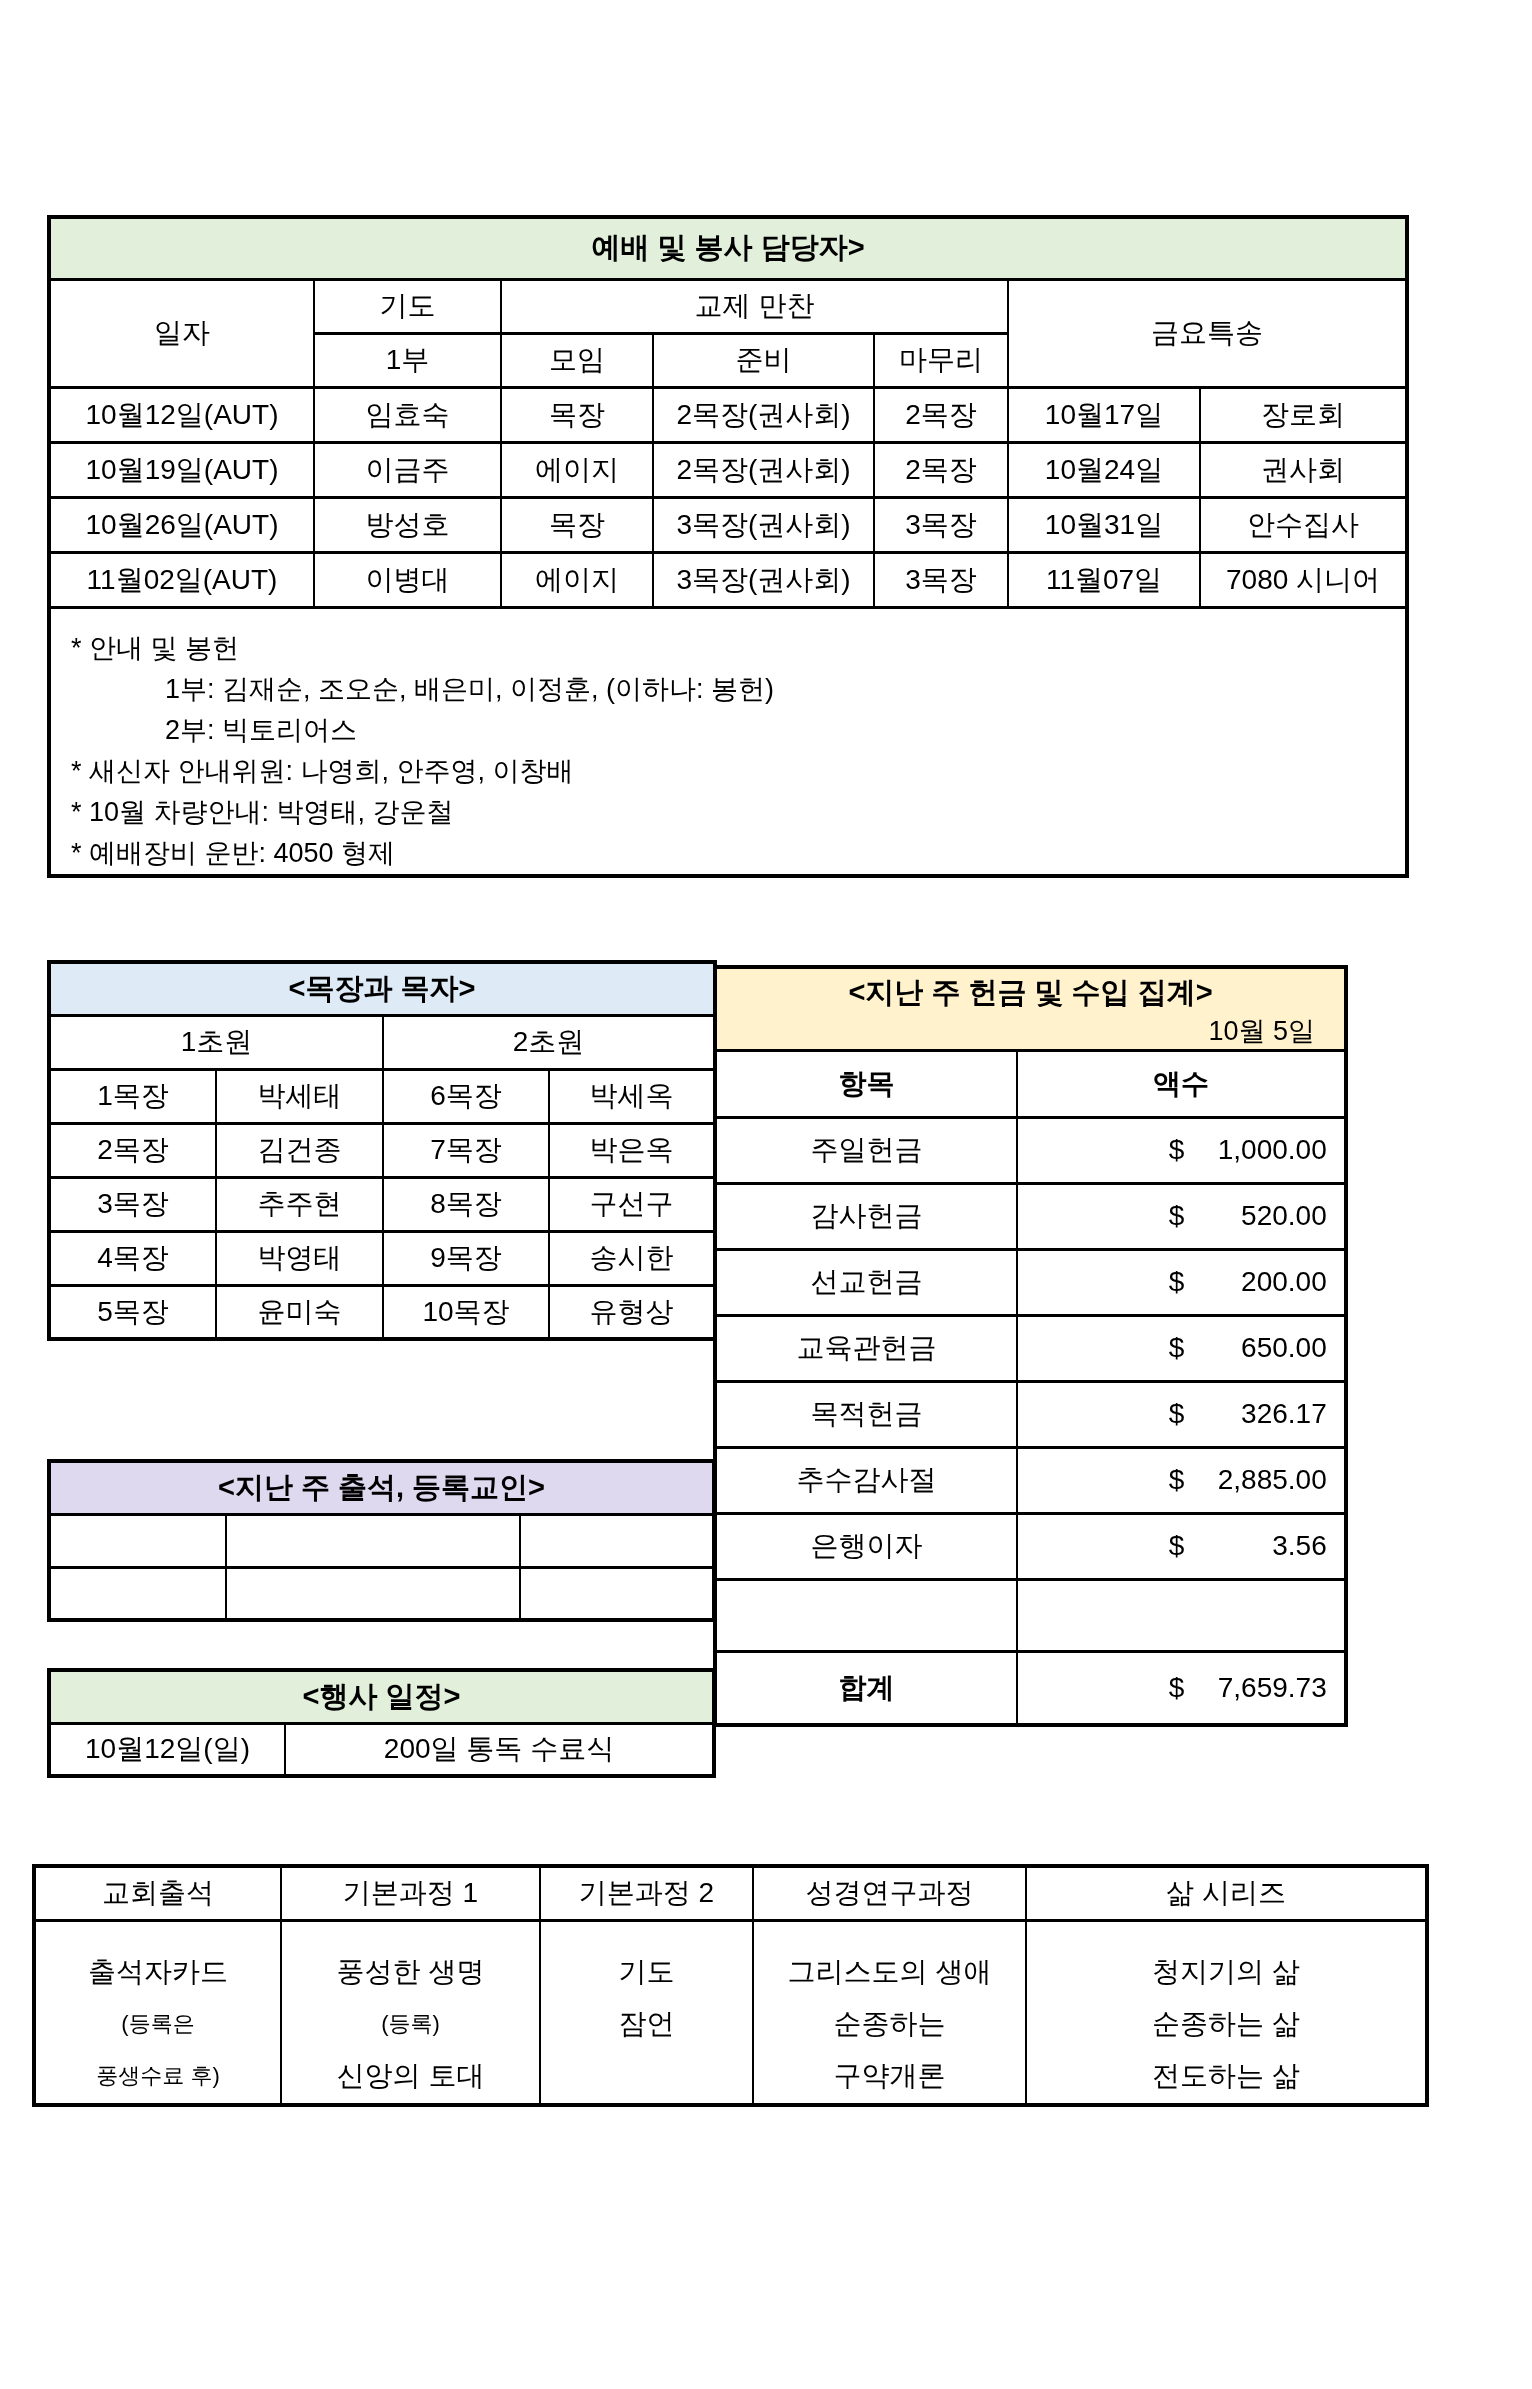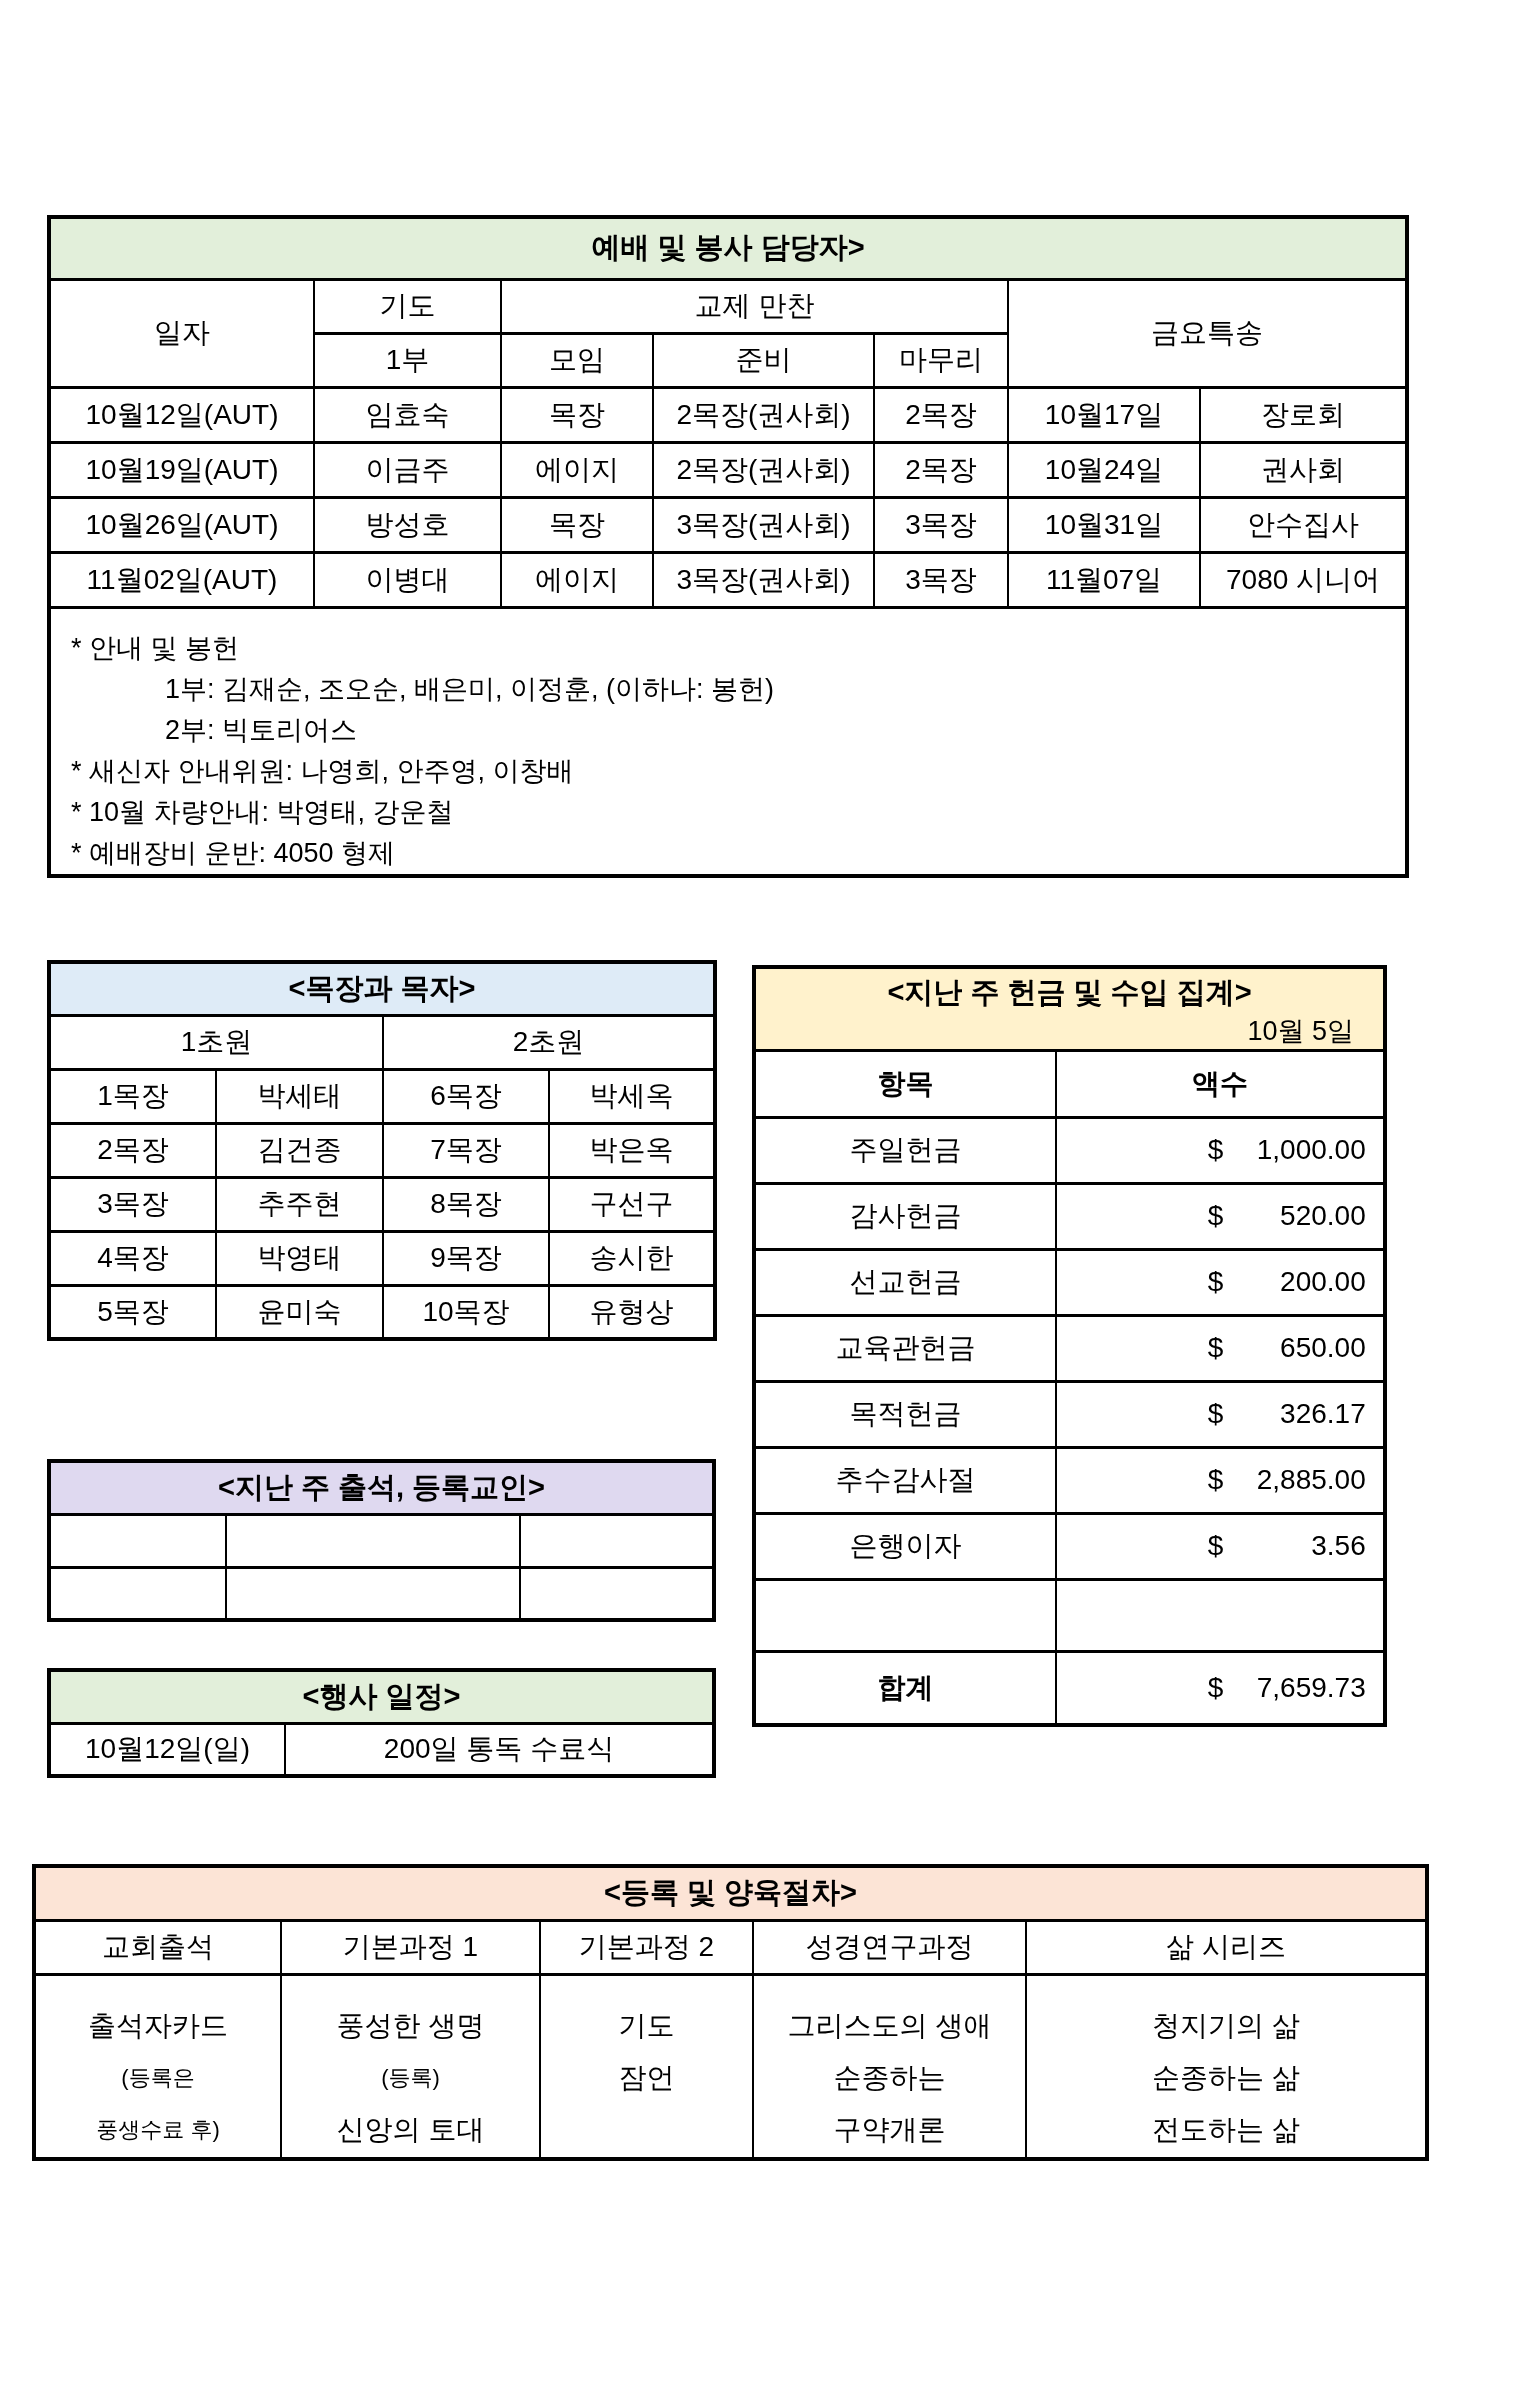--- a/index.html
+++ b/index.html
@@ -150,21 +150,21 @@
     </tr>
     <tr style="height:54px">
       <td>5목장</td>
       <td>윤미숙</td>
       <td>10목장</td>
       <td>유형상</td>
     </tr>
   </tbody>
     </table>
 
-  <table style="left:752px;top:965px;width:631px;">
+  <table style="left:713px;top:965px;width:631px;">
     <colgroup>
       <col style="width:302px">
         <col style="width:329px">
     </colgroup>
     <tbody>
         <tr style="height:83px">
       <td colspan="2" class="bg-yellow" style="padding:0;">
         <div class="off-title-line">&lt;지난 주 헌금 및 수입 집계&gt;</div>
         <div class="off-date-line">10월 5일</div>
       </td>
@@ -293,23 +293,20 @@
 
   <table style="left:32px;top:1864px;width:1394px;">
     <colgroup>
       <col style="width:247px">
         <col style="width:259px">
         <col style="width:213px">
       <col style="width:273px">
         <col style="width:401px">
     </colgroup>
     <tbody>
-        <tr style="height:54px">
-      <td colspan="5" class="title-cell bg-peach">&lt;등록 및 양육절차&gt;</td>
-    </tr>
     <tr style="height:54px">
       <td>교회출석</td>
       <td>기본과정 1</td>
       <td>기본과정 2</td>
       <td>성경연구과정</td>
       <td>삶 시리즈</td>
     </tr>
     <tr class="reg-body" style="height:160px">
       <td>
         <div class="reg-line">출석자카드</div>

